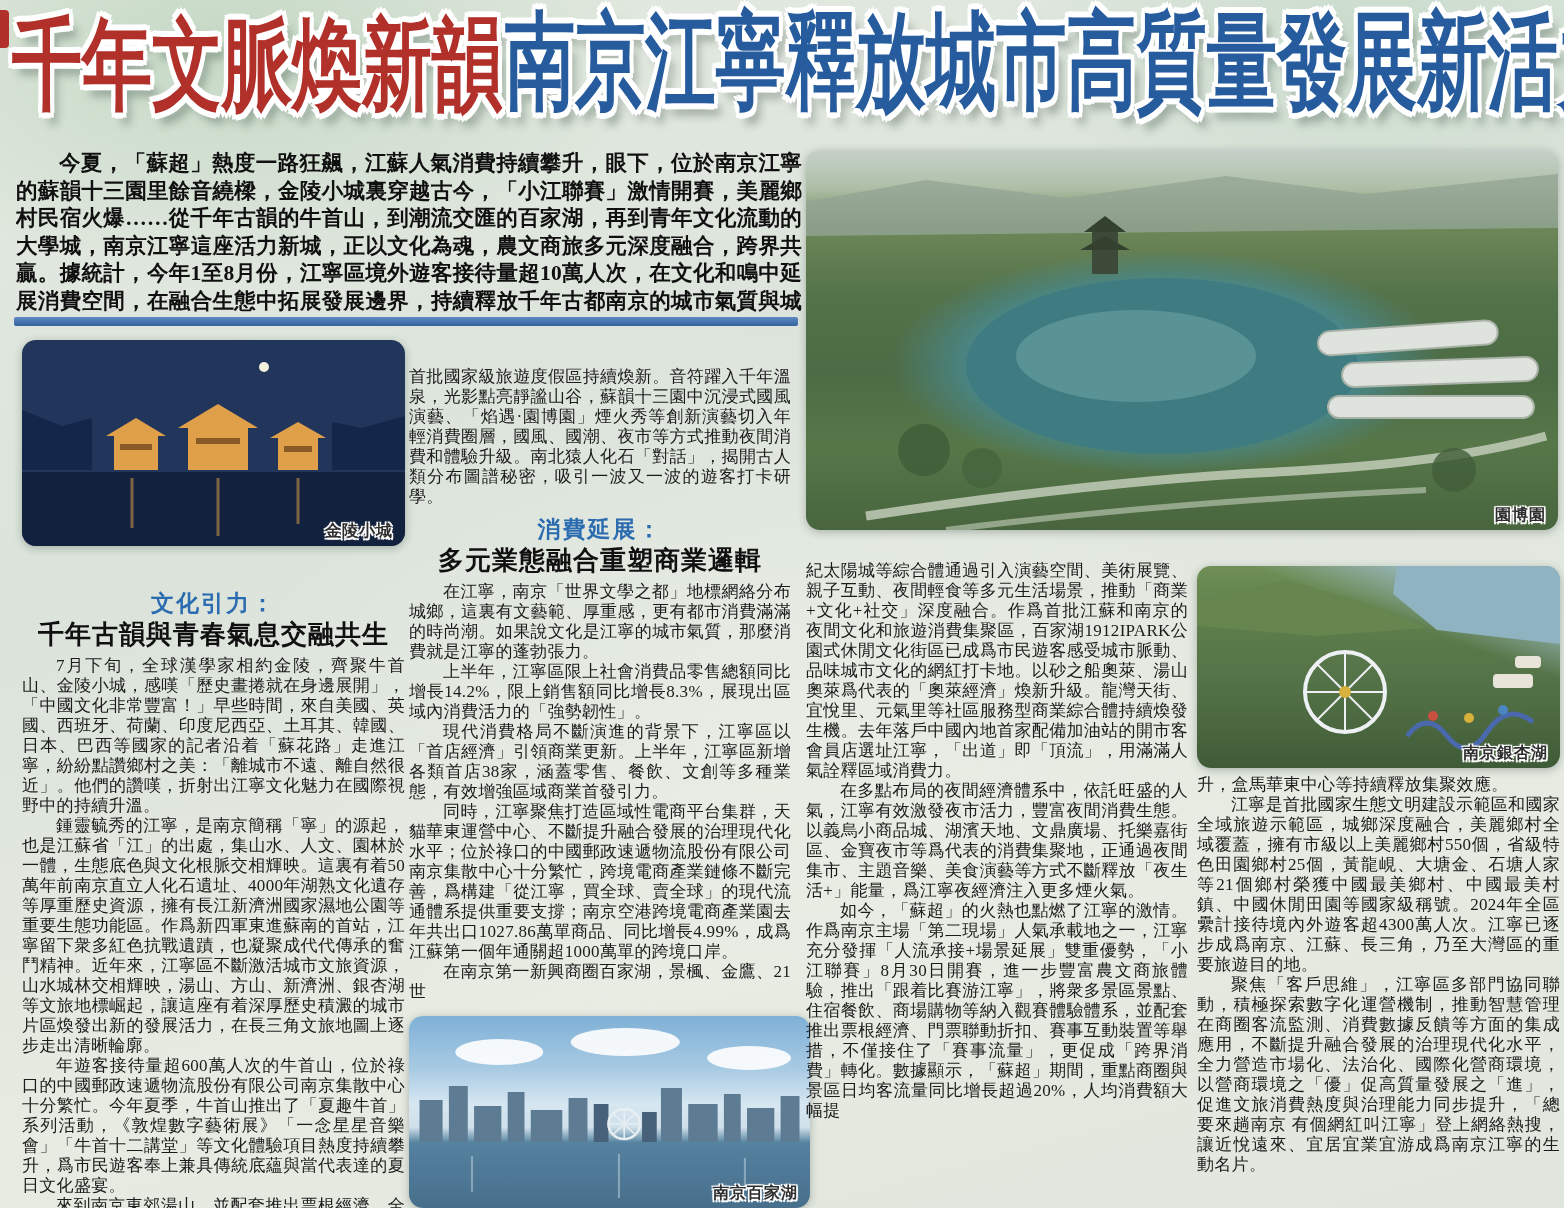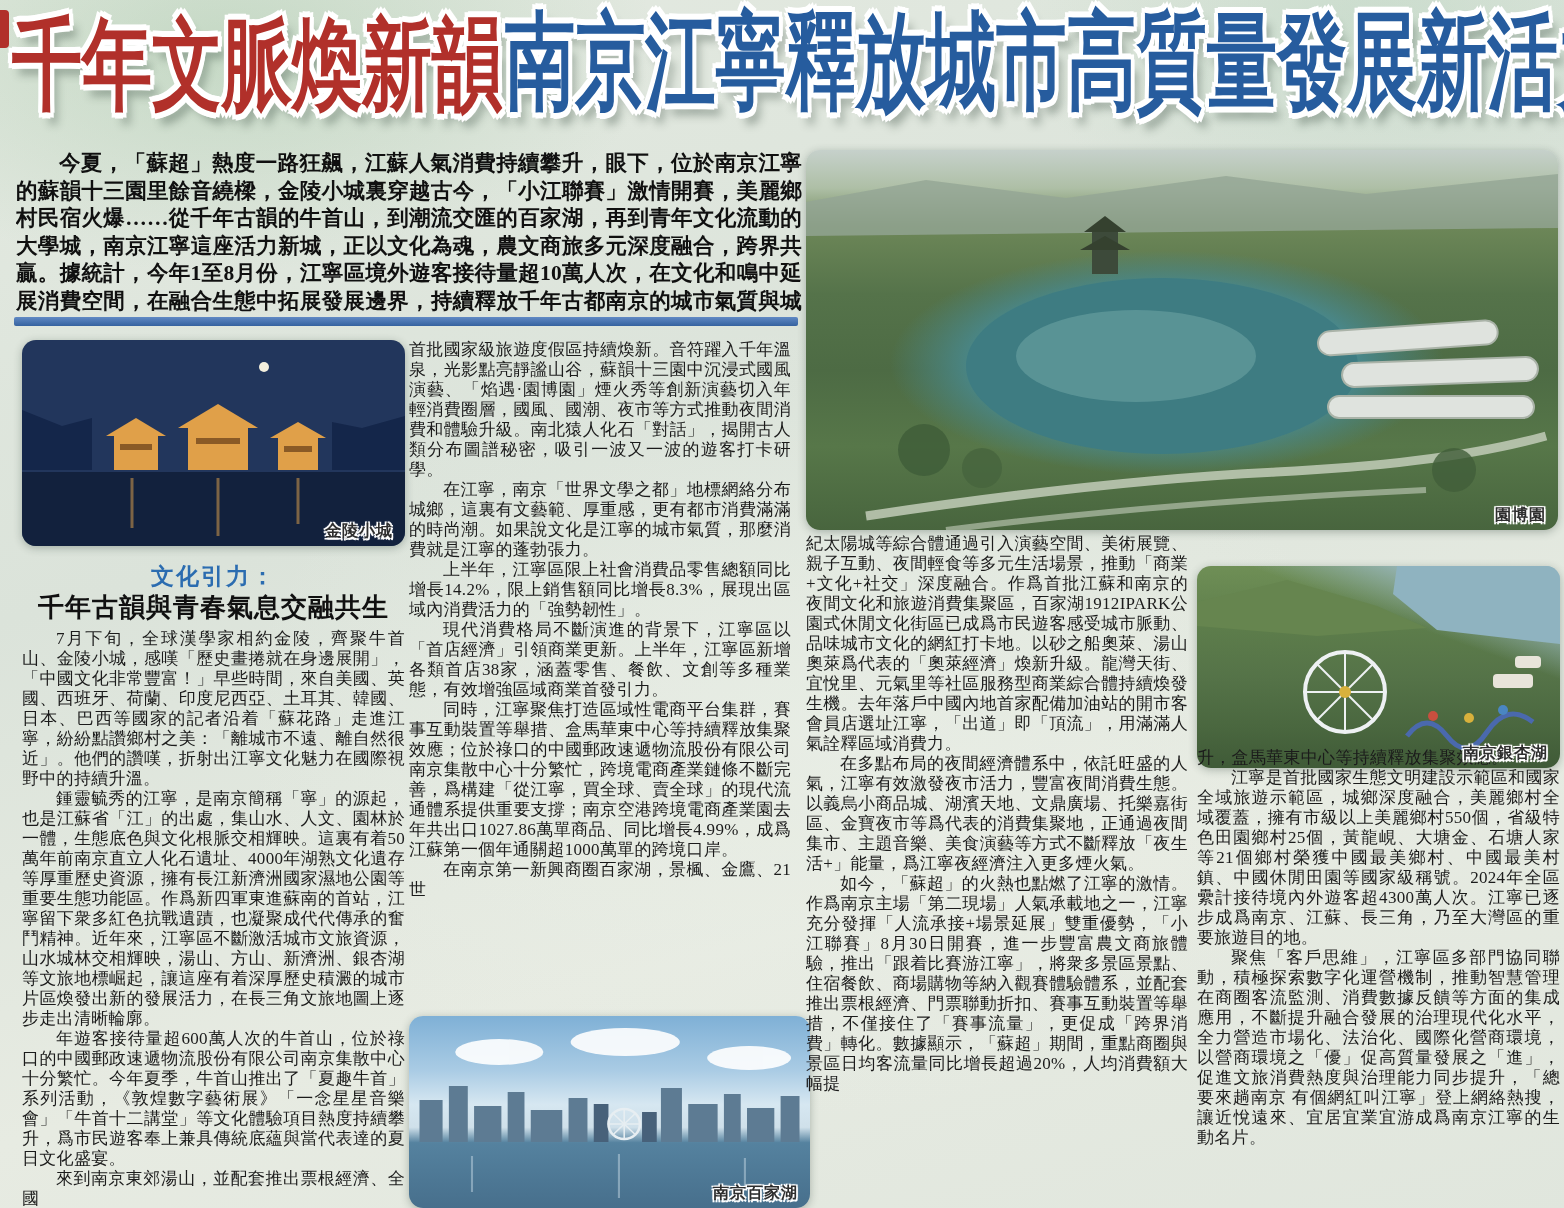--- a/index.html
+++ b/index.html
@@ -44,21 +44,21 @@
       linear-gradient(180deg,#3d5588 0%,#2c4372 34%,#35507e 44%,#8a6a44 52%,#1f3458 66%,#152档540 80%,#101f38 100%);
     background-color:#22365c;}
   .ph-baijiahu{left:409px;top:1016px;width:401px;height:192px;
     background:
       linear-gradient(180deg,#7fb0d6 0%,#a9cbe4 28%,#d6e7f1 46%,#cfe0ea 58%,#55829f 66%,#476f8c 100%);}
   .ph-yinxinghu{left:1197px;top:538px;width:363px;height:202px;
     background:
       linear-gradient(200deg,#8fb3c0 0%,#9cbac4 14%,transparent 34%),
       linear-gradient(180deg,#6f8f56 0%,#5d7d4b 30%,#557348 55%,#4a673f 80%,#3f5a37 100%); margin-top: 28px;}
   
-  .col{position:absolute;text-align:justify;overflow:hidden;color:#1b1b1b;}
+  .col{position:absolute;text-align:justify;overflow:hidden;color:#1b1b1b;margin-top:27px;}
   .col p{margin:0;text-indent:2em;font-size:17px;line-height:20px;letter-spacing:.3px;}
   .col p.cont{text-indent:0;}
   .sec-head{text-align:center;margin:7px 0 5px;}
   .kicker{font:700 23px/30px "Liberation Sans",sans-serif;color:#2b6cb0;letter-spacing:2px;}
   .sec-title{font:700 26px/33px "Liberation Sans",sans-serif;color:#101010;letter-spacing:1px;}
   .col1{left:22px;top:554px;width:383px;height:654px;}
   .col2{left:409px;top:340px;width:382px;height:672px;}
   .col3{left:806px;top:534px;width:382px;height:674px;}
   .col4{left:1197px;top:748px;width:363px;height:460px;}
 </style>
@@ -197,24 +197,28 @@
       <div class="sec-title">千年古韻與青春氣息交融共生</div>
     </div>
     <p>7月下旬，全球漢學家相約金陵，齊聚牛首山、金陵小城，感嘆「歷史畫捲就在身邊展開」，「中國文化非常豐富！」早些時間，來自美國、英國、西班牙、荷蘭、印度尼西亞、土耳其、韓國、日本、巴西等國家的記者沿着「蘇花路」走進江寧，紛紛點讚鄉村之美：「離城市不遠、離自然很近」。他們的讚嘆，折射出江寧文化魅力在國際視野中的持續升溫。</p>
     <p>鍾靈毓秀的江寧，是南京簡稱「寧」的源起，也是江蘇省「江」的出處，集山水、人文、園林於一體，生態底色與文化根脈交相輝映。這裏有着50萬年前南京直立人化石遺址、4000年湖熟文化遺存等厚重歷史資源，擁有長江新濟洲國家濕地公園等重要生態功能區。作爲新四軍東進蘇南的首站，江寧留下衆多紅色抗戰遺蹟，也凝聚成代代傳承的奮鬥精神。近年來，江寧區不斷激活城市文旅資源，山水城林交相輝映，湯山、方山、新濟洲、銀杏湖等文旅地標崛起，讓這座有着深厚歷史積澱的城市片區煥發出新的發展活力，在長三角文旅地圖上逐步走出清晰輪廓。</p>
     <p>年遊客接待量超600萬人次的牛首山，位於祿口的中國郵政速遞物流股份有限公司南京集散中心十分繁忙。今年夏季，牛首山推出了「夏趣牛首」系列活動，《敦煌數字藝術展》「一念星星音樂會」「牛首十二講堂」等文化體驗項目熱度持續攀升，爲市民遊客奉上兼具傳統底蘊與當代表達的夏日文化盛宴。</p>
     <p>來到南京東郊湯山，並配套推出票根經濟、全國</p>
   </div>
 
   <div class="col col2">
     <p class="cont">首批國家級旅遊度假區持續煥新。音符躍入千年溫泉，光影點亮靜謐山谷，蘇韻十三園中沉浸式國風演藝、「焰遇·園博園」煙火秀等創新演藝切入年輕消費圈層，國風、國潮、夜市等方式推動夜間消費和體驗升級。南北猿人化石「對話」，揭開古人類分布圖譜秘密，吸引一波又一波的遊客打卡研學。</p>
+    <div class="sec-head">
+      <div class="kicker">消費延展：</div>
+      <div class="sec-title">多元業態融合重塑商業邏輯</div>
+    </div>
     <p>在江寧，南京「世界文學之都」地標網絡分布城鄉，這裏有文藝範、厚重感，更有都市消費滿滿的時尚潮。如果說文化是江寧的城市氣質，那麼消費就是江寧的蓬勃張力。</p>
     <p>上半年，江寧區限上社會消費品零售總額同比增長14.2%，限上銷售額同比增長8.3%，展現出區域內消費活力的「強勢韌性」。</p>
     <p>現代消費格局不斷演進的背景下，江寧區以「首店經濟」引領商業更新。上半年，江寧區新增各類首店38家，涵蓋零售、餐飲、文創等多種業態，有效增強區域商業首發引力。</p>
-    <p>同時，江寧聚焦打造區域性電商平台集群，賽事互動裝置等舉措、盒馬華東中心等持續釋放集聚效應；位於祿口的中國郵政速遞物流股份有限公司南京集散中心十分繁忙，跨境電商產業鏈條不斷完善，爲構建「從江寧，買全球、賣全球」的現代流通體系提供重要支撐；南京空港跨境電商產業園去年共出口1027.86萬單商品、同比增長4.99%，成爲江蘇第一個年通關超1000萬單的跨境口岸。</p>
+    <p>同時，江寧聚焦打造區域性電商平台集群，天貓華東運營中心、不斷提升融合發展的治理現代化水平；位於祿口的中國郵政速遞物流股份有限公司南京集散中心十分繁忙，跨境電商產業鏈條不斷完善，爲構建「從江寧，買全球、賣全球」的現代流通體系提供重要支撐；南京空港跨境電商產業園去年共出口1027.86萬單商品、同比增長4.99%，成爲江蘇第一個年通關超1000萬單的跨境口岸。</p>
     <p>在南京第一新興商圈百家湖，景楓、金鷹、21世</p>
   </div>
 
   <div class="col col3">
     <p class="cont">紀太陽城等綜合體通過引入演藝空間、美術展覽、親子互動、夜間輕食等多元生活場景，推動「商業+文化+社交」深度融合。作爲首批江蘇和南京的夜間文化和旅遊消費集聚區，百家湖1912IPARK公園式休閒文化街區已成爲市民遊客感受城市脈動、品味城市文化的網紅打卡地。以砂之船奧萊、湯山奧萊爲代表的「奧萊經濟」煥新升級。龍灣天街、宜悅里、元氣里等社區服務型商業綜合體持續煥發生機。去年落戶中國內地首家配備加油站的開市客會員店選址江寧，「出道」即「頂流」，用滿滿人氣詮釋區域消費力。</p>
     <p>在多點布局的夜間經濟體系中，依託旺盛的人氣，江寧有效激發夜市活力，豐富夜間消費生態。以義烏小商品城、湖濱天地、文鼎廣場、托樂嘉街區、金寶夜市等爲代表的消費集聚地，正通過夜間集市、主題音樂、美食演藝等方式不斷釋放「夜生活+」能量，爲江寧夜經濟注入更多煙火氣。</p>
     <p>如今，「蘇超」的火熱也點燃了江寧的激情。作爲南京主場「第二現場」人氣承載地之一，江寧充分發揮「人流承接+場景延展」雙重優勢，「小江聯賽」8月30日開賽，進一步豐富農文商旅體驗，推出「跟着比賽游江寧」，將衆多景區景點、住宿餐飲、商場購物等納入觀賽體驗體系，並配套推出票根經濟、門票聯動折扣、賽事互動裝置等舉措，不僅接住了「賽事流量」，更促成「跨界消費」轉化。數據顯示，「蘇超」期間，重點商圈與景區日均客流量同比增長超過20%，人均消費額大幅提</p>
   </div>
 
   <div class="col col4">

